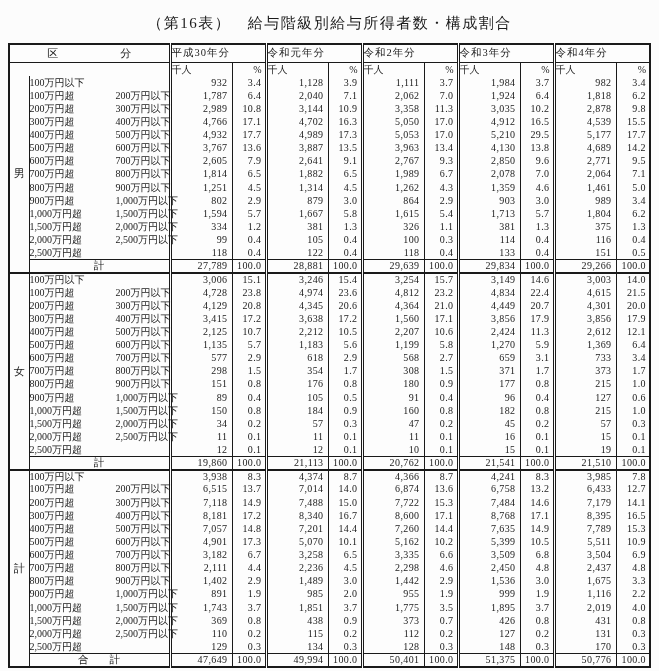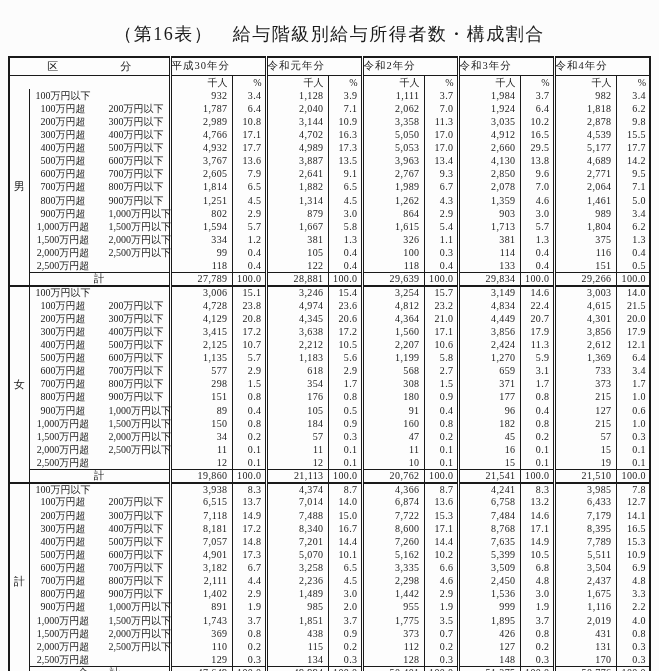--- a/index.html
+++ b/index.html
@@ -2,48 +2,48 @@
 <html><head>
 <meta charset="utf-8">
 <style>
   html,body{margin:0;padding:0;}
   body{
     width:659px;height:671px;overflow:hidden;
     background:#fcfcfc;color:#1a1a1a;
     font-family:"Liberation Serif","DejaVu Serif",serif;
   }
   .title{
-    text-align:center;padding-top:22px;
-    font-size:18px;letter-spacing:1.5px;white-space:nowrap;
+    text-align:center;padding-top:14px;
+    font-size:15px;letter-spacing:1.5px;white-space:nowrap;
   }
   table.salary{
     border-collapse:collapse;table-layout:fixed;
     width:642px;height:625px;
     margin:10px 0 0 8px;
     border:2px solid #1a1a1a;
     background:#fdfdfd;
   }
   th,td{padding:0;font-weight:normal;line-height:1;}
   
   tr.hd1 th{height:17px;border-bottom:1px solid #1a1a1a;font-size:10.5px;}
   th.corner{vertical-align:middle;}
   .corner-flex{display:flex;justify-content:space-between;width:84px;margin:0 auto;font-size:11px;}
   th.yhead{text-align:left;letter-spacing:1px;border-left:3px double #1a1a1a;}
   tr.hd2 th{height:13px;font-size:10px;}
-  th.ucnt{text-align:right;padding-right:4px;border-left:3px double #1a1a1a;}
+  th.ucnt{text-align:left;padding-right:4px;border-left:3px double #1a1a1a;}
   th.upct{text-align:right;padding-right:3px;border-left:1px solid #1a1a1a;}
   
   tbody tr{height:12.9px;}
   td.gender{
     text-align:center;vertical-align:middle;font-size:11px;
     border-right:1px solid #1a1a1a;border-bottom:2px solid #1a1a1a;
   }
   td.rowlab{font-size:10px;white-space:nowrap;}
-  .lf{display:inline-block;width:67px;text-align:center;}
-  .lt{display:inline-block;margin-left:12px;}
+  .lf{display:inline-block;width:67px;text-align:left;}
+  .lt{display:inline-block;margin-left:19px;}
   td.cnt{font-size:10px;text-align:right;padding-right:4px;border-left:3px double #1a1a1a;letter-spacing:0.4px;}
   td.pct{font-size:10px;text-align:right;padding-right:3px;border-left:1px solid #1a1a1a;letter-spacing:0.4px;}
   tr.total-row td{border-top:1px solid #1a1a1a;border-bottom:2px solid #1a1a1a;}
   td.totlab{text-align:center;font-size:10.5px;}
 </style>
 </head>
 <body>
 
 <div>
   <div class="title">（第16表）　給与階級別給与所得者数・構成割合</div>
@@ -146,21 +146,21 @@
           <td class="pct">15.5</td>
         </tr>
         <tr>
           <td class="rowlab"><span class="lf">400万円超</span><span class="lt">500万円以下</span></td>
           <td class="cnt">4,932</td>
           <td class="pct">17.7</td>
           <td class="cnt">4,989</td>
           <td class="pct">17.3</td>
           <td class="cnt">5,053</td>
           <td class="pct">17.0</td>
-          <td class="cnt">2,660</td>
+          <td class="cnt">5,210</td>
           <td class="pct">29.5</td>
           <td class="cnt">5,177</td>
           <td class="pct">17.7</td>
         </tr>
         <tr>
           <td class="rowlab"><span class="lf">500万円超</span><span class="lt">600万円以下</span></td>
           <td class="cnt">3,767</td>
           <td class="pct">13.6</td>
           <td class="cnt">3,887</td>
           <td class="pct">13.5</td>

